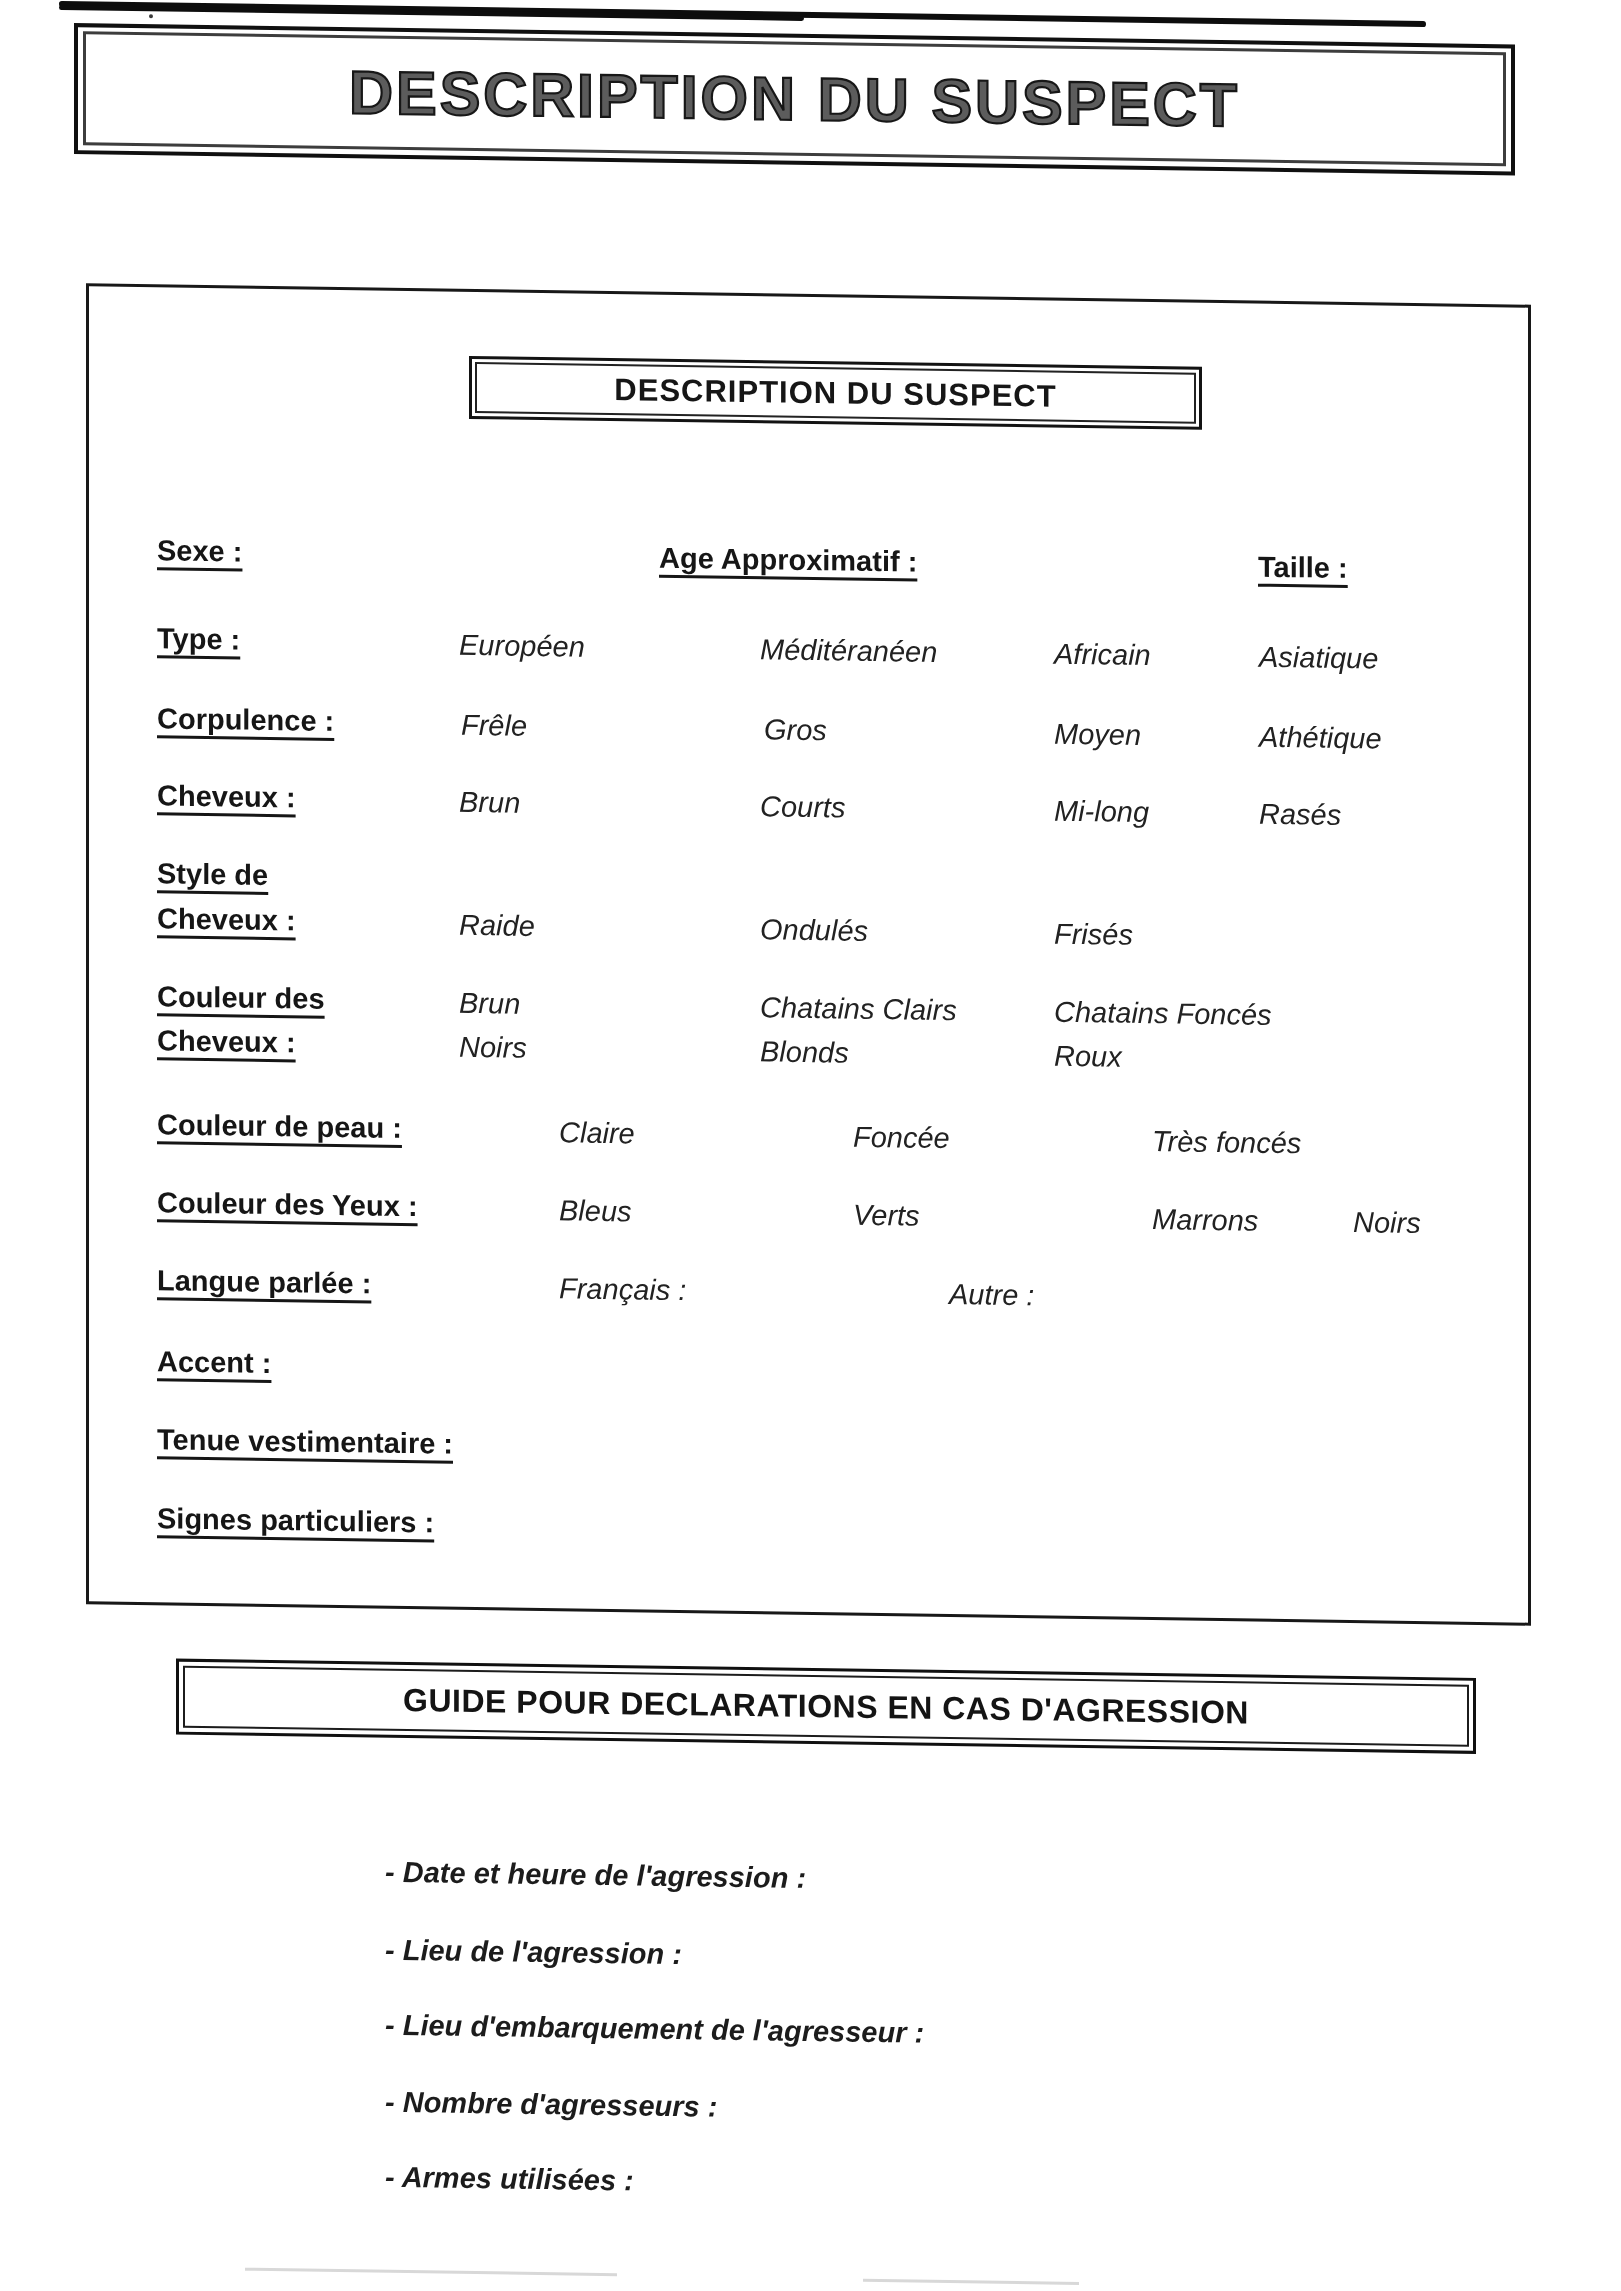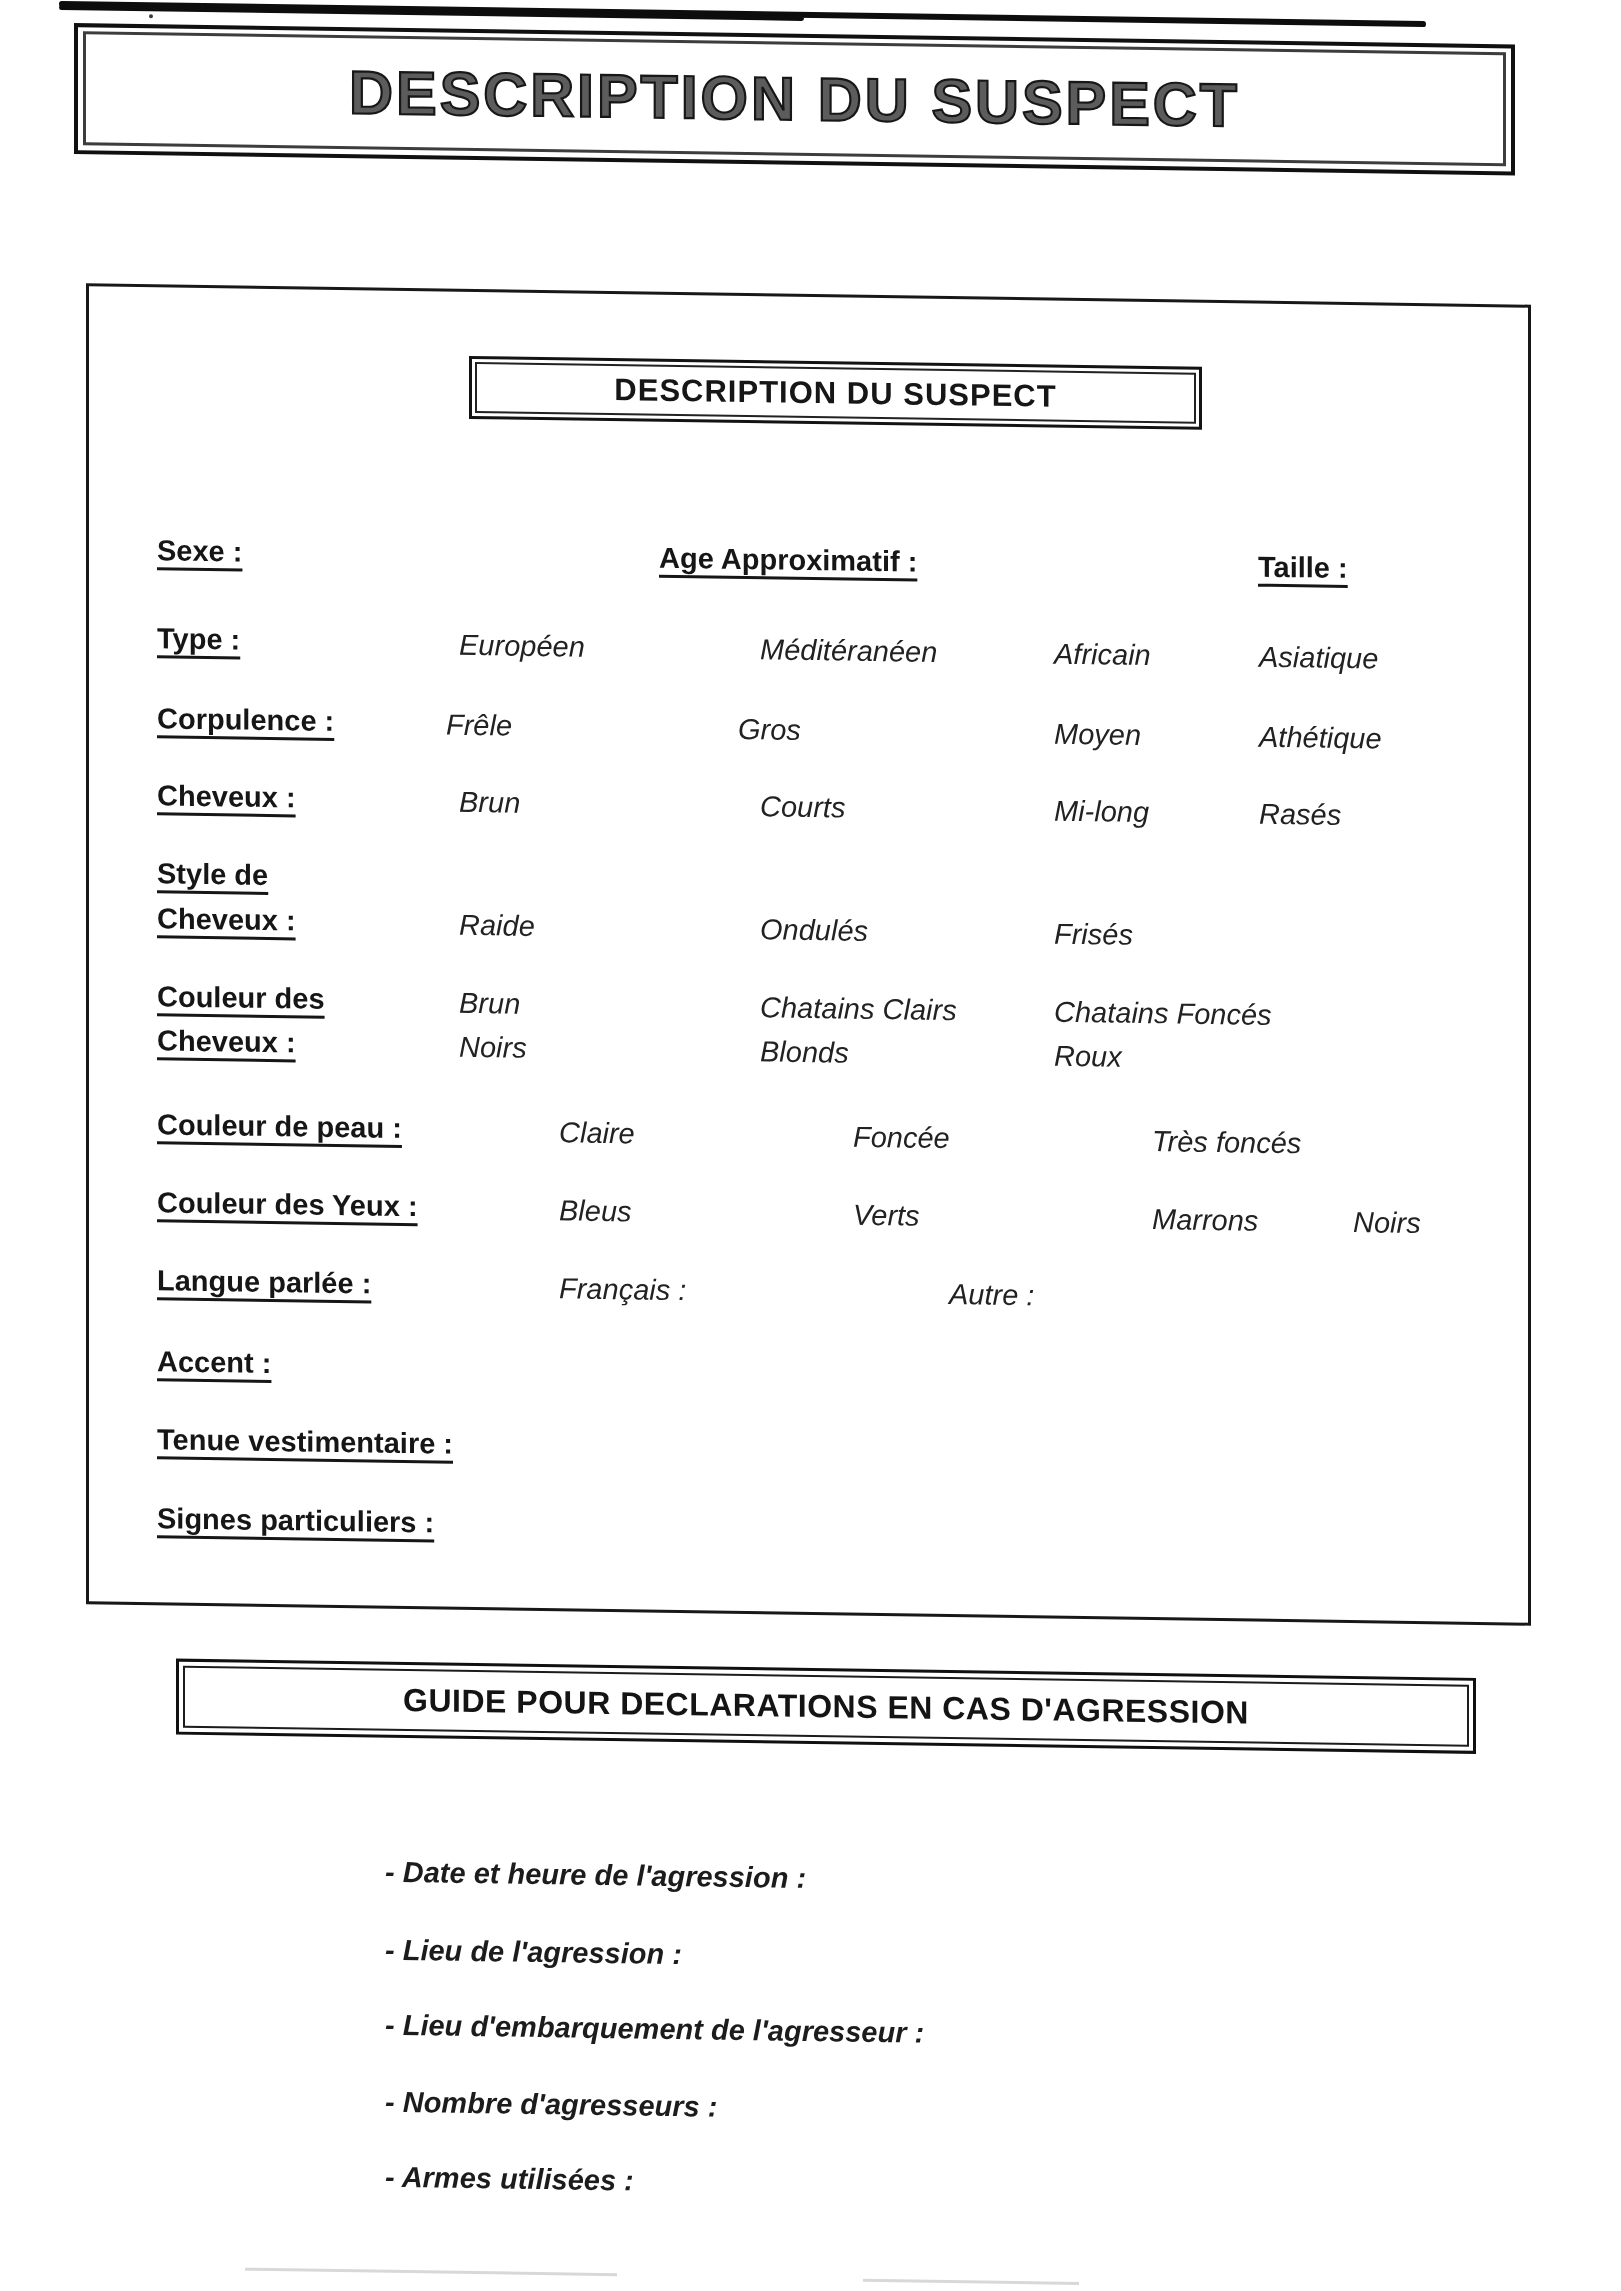--- a/index.html
+++ b/index.html
@@ -119,22 +119,22 @@
   <div class="row" style="top:620px;">
     <span class="lbl" style="left:157px;">Type :</span>
     <span class="opt" style="left:459px;">Européen</span>
     <span class="opt" style="left:760px;">Méditéranéen</span>
     <span class="opt" style="left:1054px;">Africain</span>
     <span class="opt" style="left:1259px;">Asiatique</span>
   </div>
 
   <div class="row" style="top:700px;">
     <span class="lbl" style="left:157px;">Corpulence :</span>
-    <span class="opt" style="left:446px;">Frêle</span>
-    <span class="opt" style="left:738px;font-style:italic;">Gros</span>
+    <span class="opt" style="left:461px;">Frêle</span>
+    <span class="opt" style="left:764px;font-style:italic;">Gros</span>
     <span class="opt" style="left:1054px;">Moyen</span>
     <span class="opt" style="left:1259px;">Athétique</span>
   </div>
 
   <div class="row" style="top:777px;">
     <span class="lbl" style="left:157px;">Cheveux :</span>
     <span class="opt" style="left:459px;">Brun</span>
     <span class="opt" style="left:760px;">Courts</span>
     <span class="opt" style="left:1054px;">Mi-long</span>
     <span class="opt" style="left:1259px;">Rasés</span>

